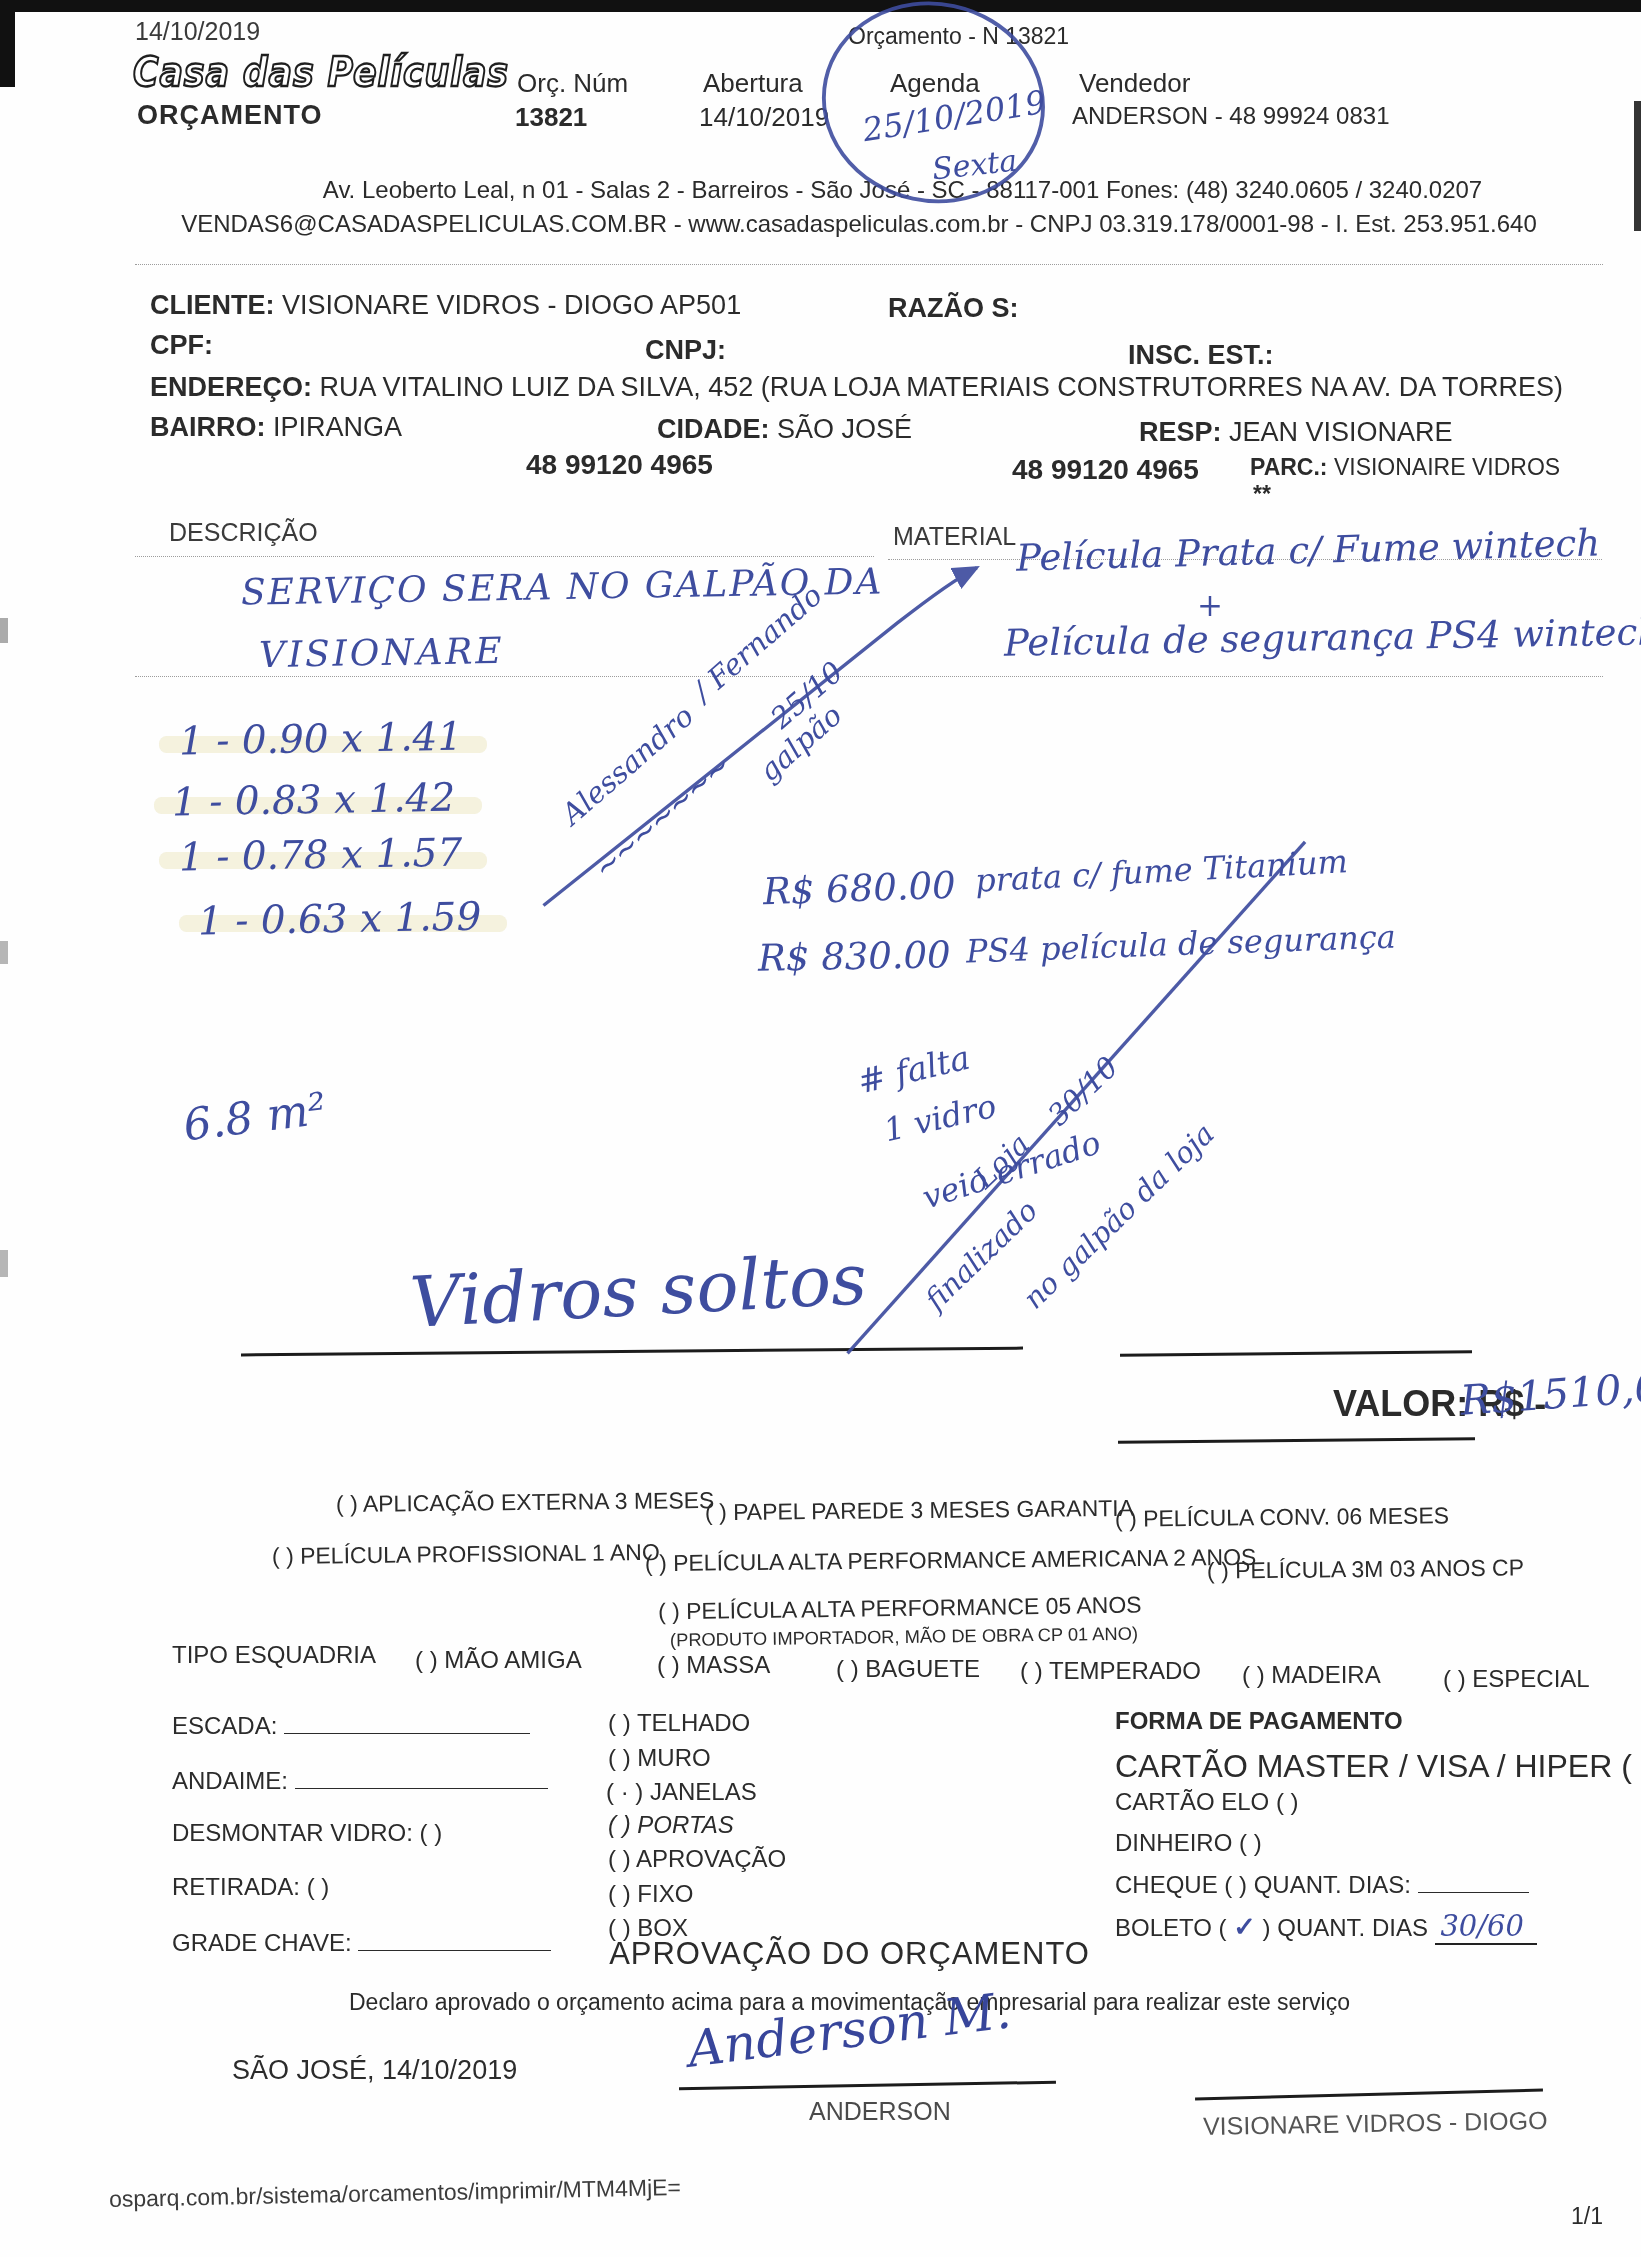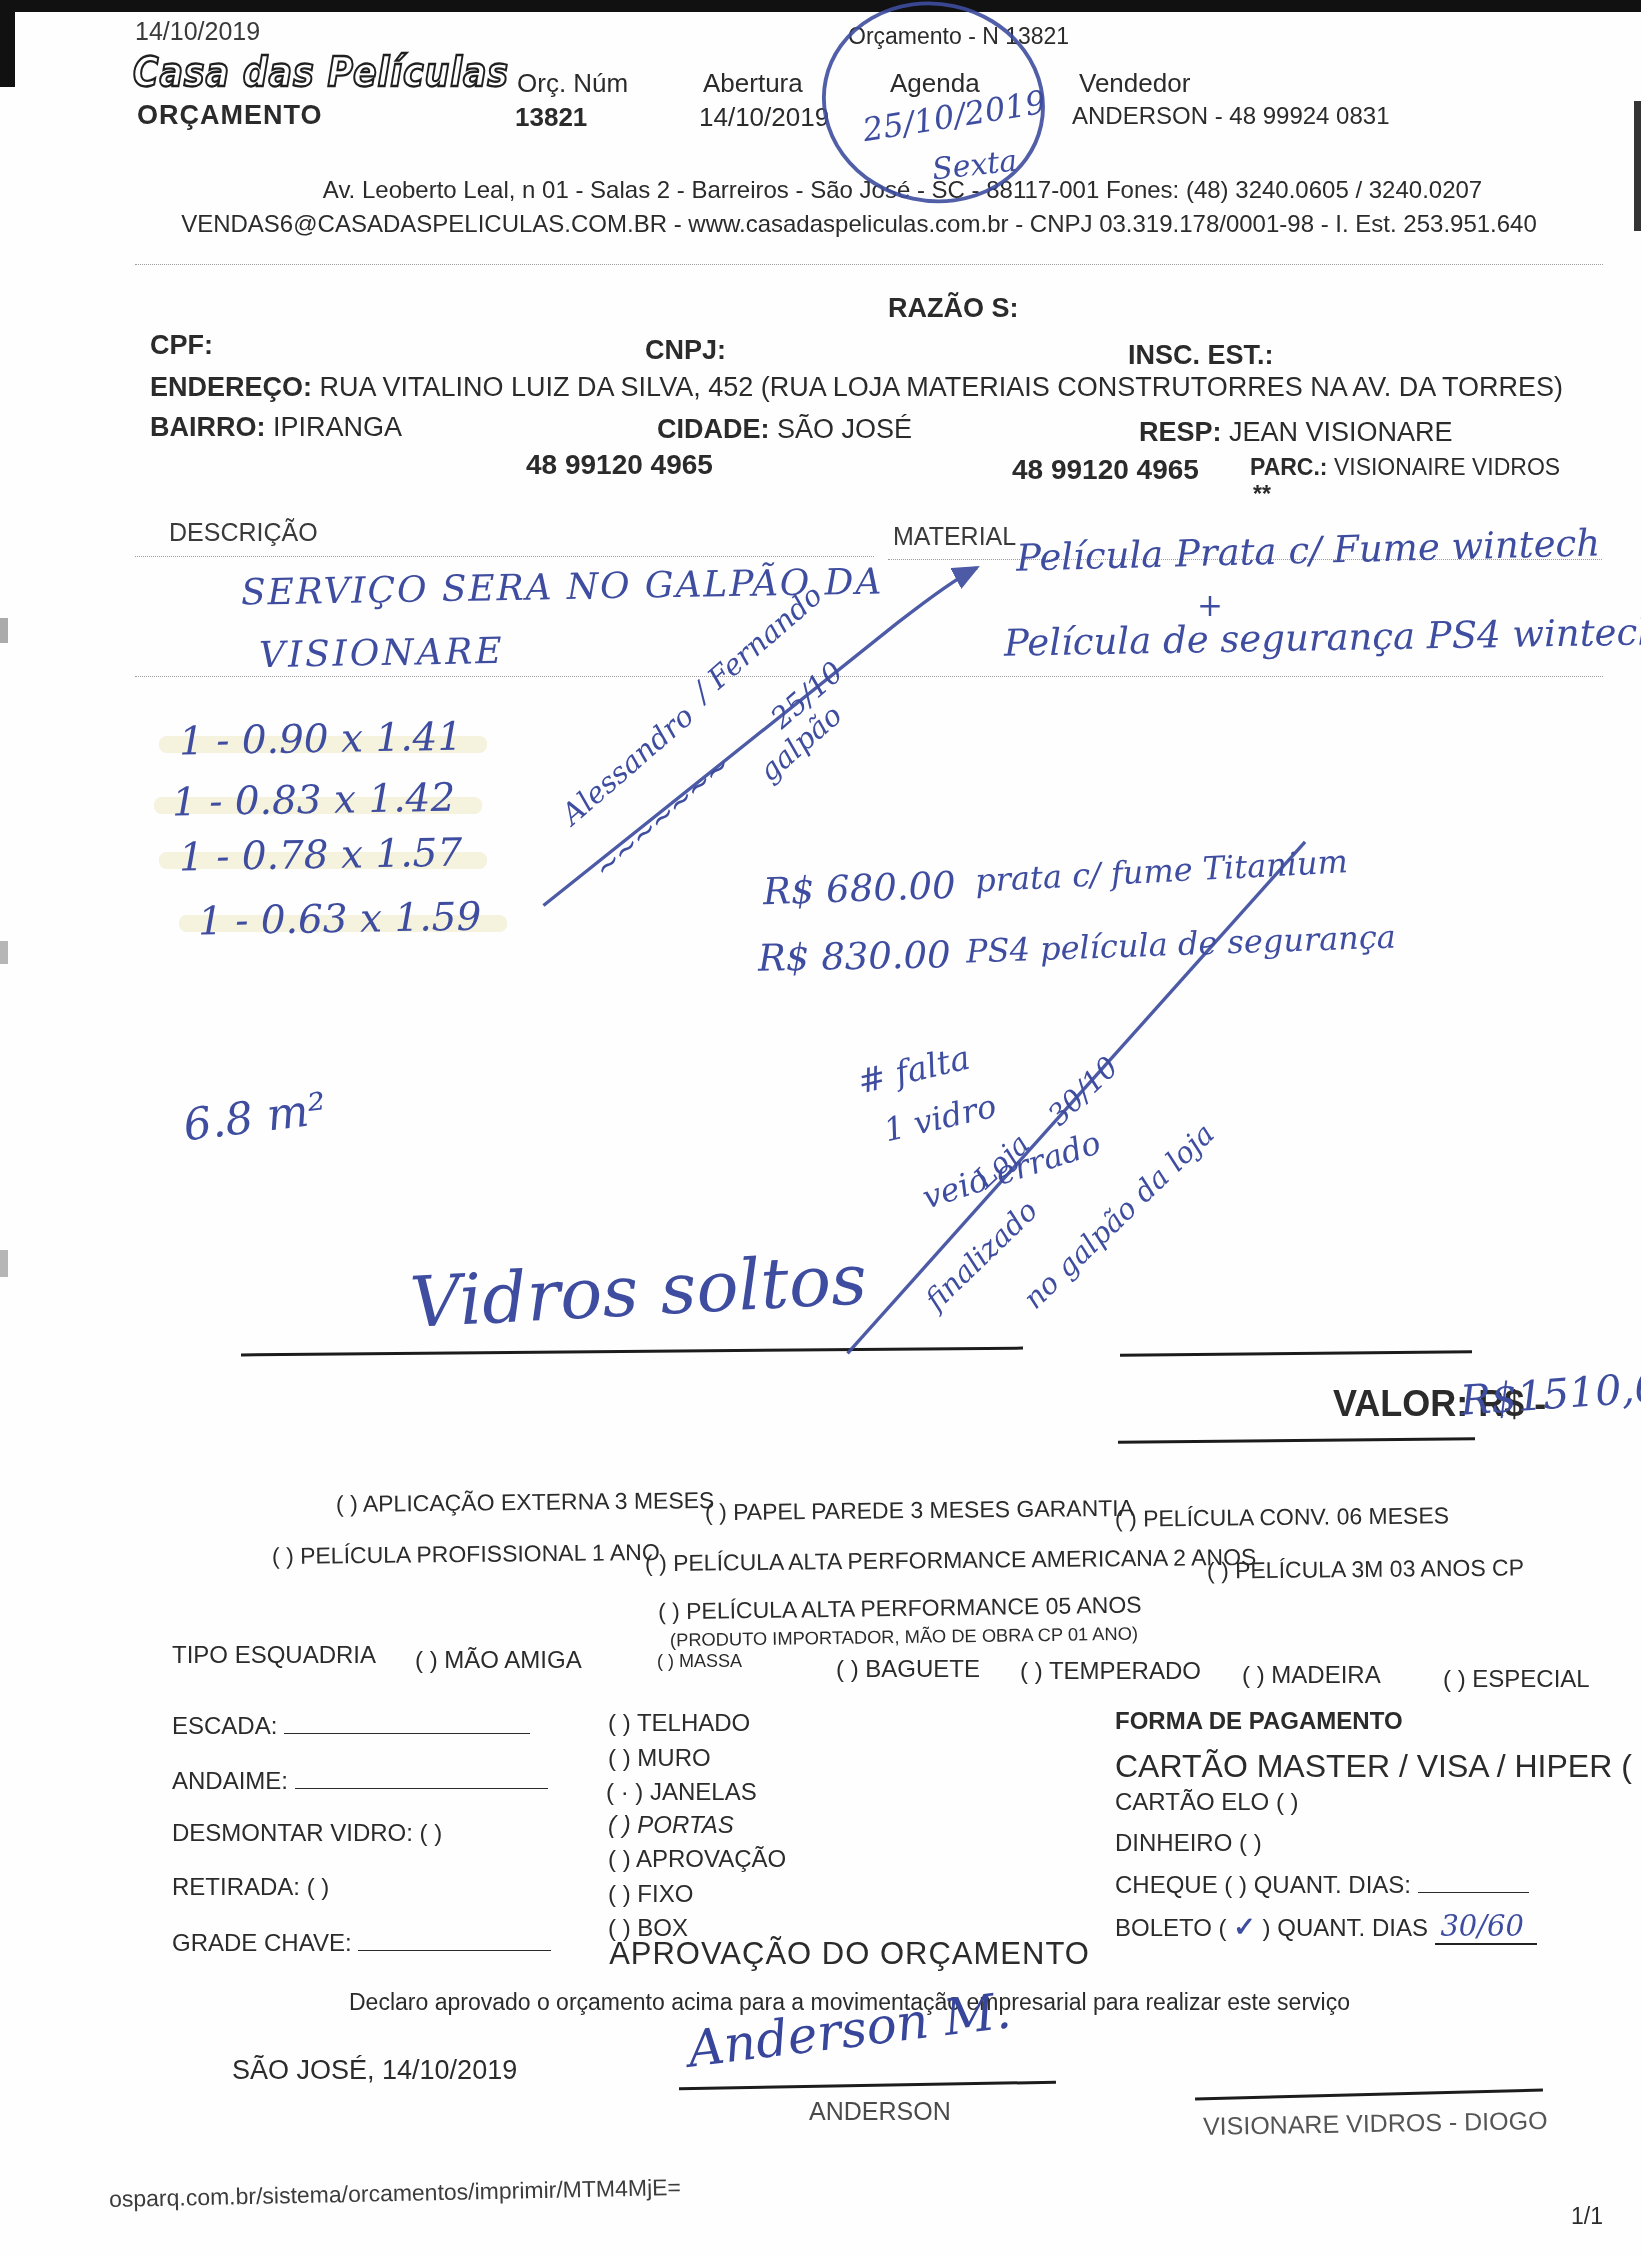--- a/index.html
+++ b/index.html
@@ -47,20 +47,24 @@
   <div class="hw" style="left:932px;top:147px;font-size:30px;transform:rotate(-6deg);">Sexta</div>
 
   <div class="t" style="left:1079px;top:68px;font-size:26px;">Vendedor</div>
   <div class="t" style="left:1072px;top:102px;font-size:24px;">ANDERSON - 48 99924 0831</div>
 
   <div class="t ctr" style="left:164px;top:176px;width:1477px;font-size:24px;">Av. Leoberto Leal, n 01 - Salas 2 - Barreiros - São José - SC - 88117-001 Fones: (48) 3240.0605 / 3240.0207</div>
   <div class="t ctr" style="left:77px;top:210px;width:1564px;font-size:24px;">VENDAS6@CASADASPELICULAS.COM.BR - www.casadaspeliculas.com.br - CNPJ 03.319.178/0001-98 - I. Est. 253.951.640</div>
 
   <div class="dotted" style="left:135px;top:264px;width:1468px;"></div>
 
+  <div class="t" style="left:150px;top:290px;font-size:27px;">
+    <span class="b">CLIENTE:</span>
+    <span>VISIONARE VIDROS - DIOGO AP501</span>
+  </div>
   <div class="t b" style="left:888px;top:293px;font-size:27px;">RAZÃO S:</div>
 
   <div class="t b" style="left:150px;top:330px;font-size:27px;">CPF:</div>
   <div class="t b" style="left:645px;top:335px;font-size:27px;">CNPJ:</div>
   <div class="t b" style="left:1128px;top:340px;font-size:27px;">INSC. EST.:</div>
 
   <div class="t" style="left:150px;top:372px;font-size:27px;">
     <span class="b">ENDEREÇO:</span>
     <span>RUA VITALINO LUIZ DA SILVA, 452 (RUA LOJA MATERIAIS CONSTRUTORRES NA AV. DA TORRES)</span>
   </div>
@@ -144,21 +148,21 @@
   <div class="t" style="left:705px;top:1497px;font-size:23px;transform:rotate(-.6deg);">(  ) PAPEL PAREDE 3 MESES GARANTIA</div>
   <div class="t" style="left:1115px;top:1504px;font-size:23px;transform:rotate(-.6deg);">(  ) PELÍCULA CONV. 06 MESES</div>
   <div class="t" style="left:272px;top:1541px;font-size:23px;transform:rotate(-.6deg);">(  ) PELÍCULA PROFISSIONAL 1 ANO</div>
   <div class="t" style="left:645px;top:1547px;font-size:23px;transform:rotate(-.6deg);">(  ) PELÍCULA ALTA PERFORMANCE AMERICANA 2 ANOS</div>
   <div class="t" style="left:1207px;top:1556px;font-size:23px;transform:rotate(-.6deg);">(  ) PELÍCULA 3M 03 ANOS CP</div>
   <div class="t" style="left:658px;top:1595px;font-size:23px;transform:rotate(-.8deg);">(  ) PELÍCULA ALTA PERFORMANCE 05 ANOS</div>
   <div class="t" style="left:670px;top:1626px;font-size:18.3px;transform:rotate(-.8deg);">(PRODUTO IMPORTADOR, MÃO DE OBRA CP 01 ANO)</div>
 
   <div class="t" style="left:172px;top:1641px;font-size:24px;">TIPO ESQUADRIA</div>
   <div class="t" style="left:415px;top:1646px;font-size:24px;">(  ) MÃO AMIGA</div>
-  <div class="t" style="left:657px;top:1651px;font-size:18px;">(  ) MASSA</div>
+  <div class="t" style="left:657px;top:1651px;font-size:24px;">(  ) MASSA</div>
   <div class="t" style="left:836px;top:1655px;font-size:24px;">(  ) BAGUETE</div>
   <div class="t" style="left:1020px;top:1657px;font-size:24px;">(  ) TEMPERADO</div>
   <div class="t" style="left:1242px;top:1661px;font-size:24px;">(  ) MADEIRA</div>
   <div class="t" style="left:1435px;top:1665px;font-size:24px;margin-left:8px;">(  ) ESPECIAL</div>
 
   <div class="t" style="left:172px;top:1709px;font-size:24px;">
     <span>ESCADA:</span>
     <span class="blank" style="width:246px;"></span>
   </div>
   <div class="t" style="left:172px;top:1764px;font-size:24px;">

